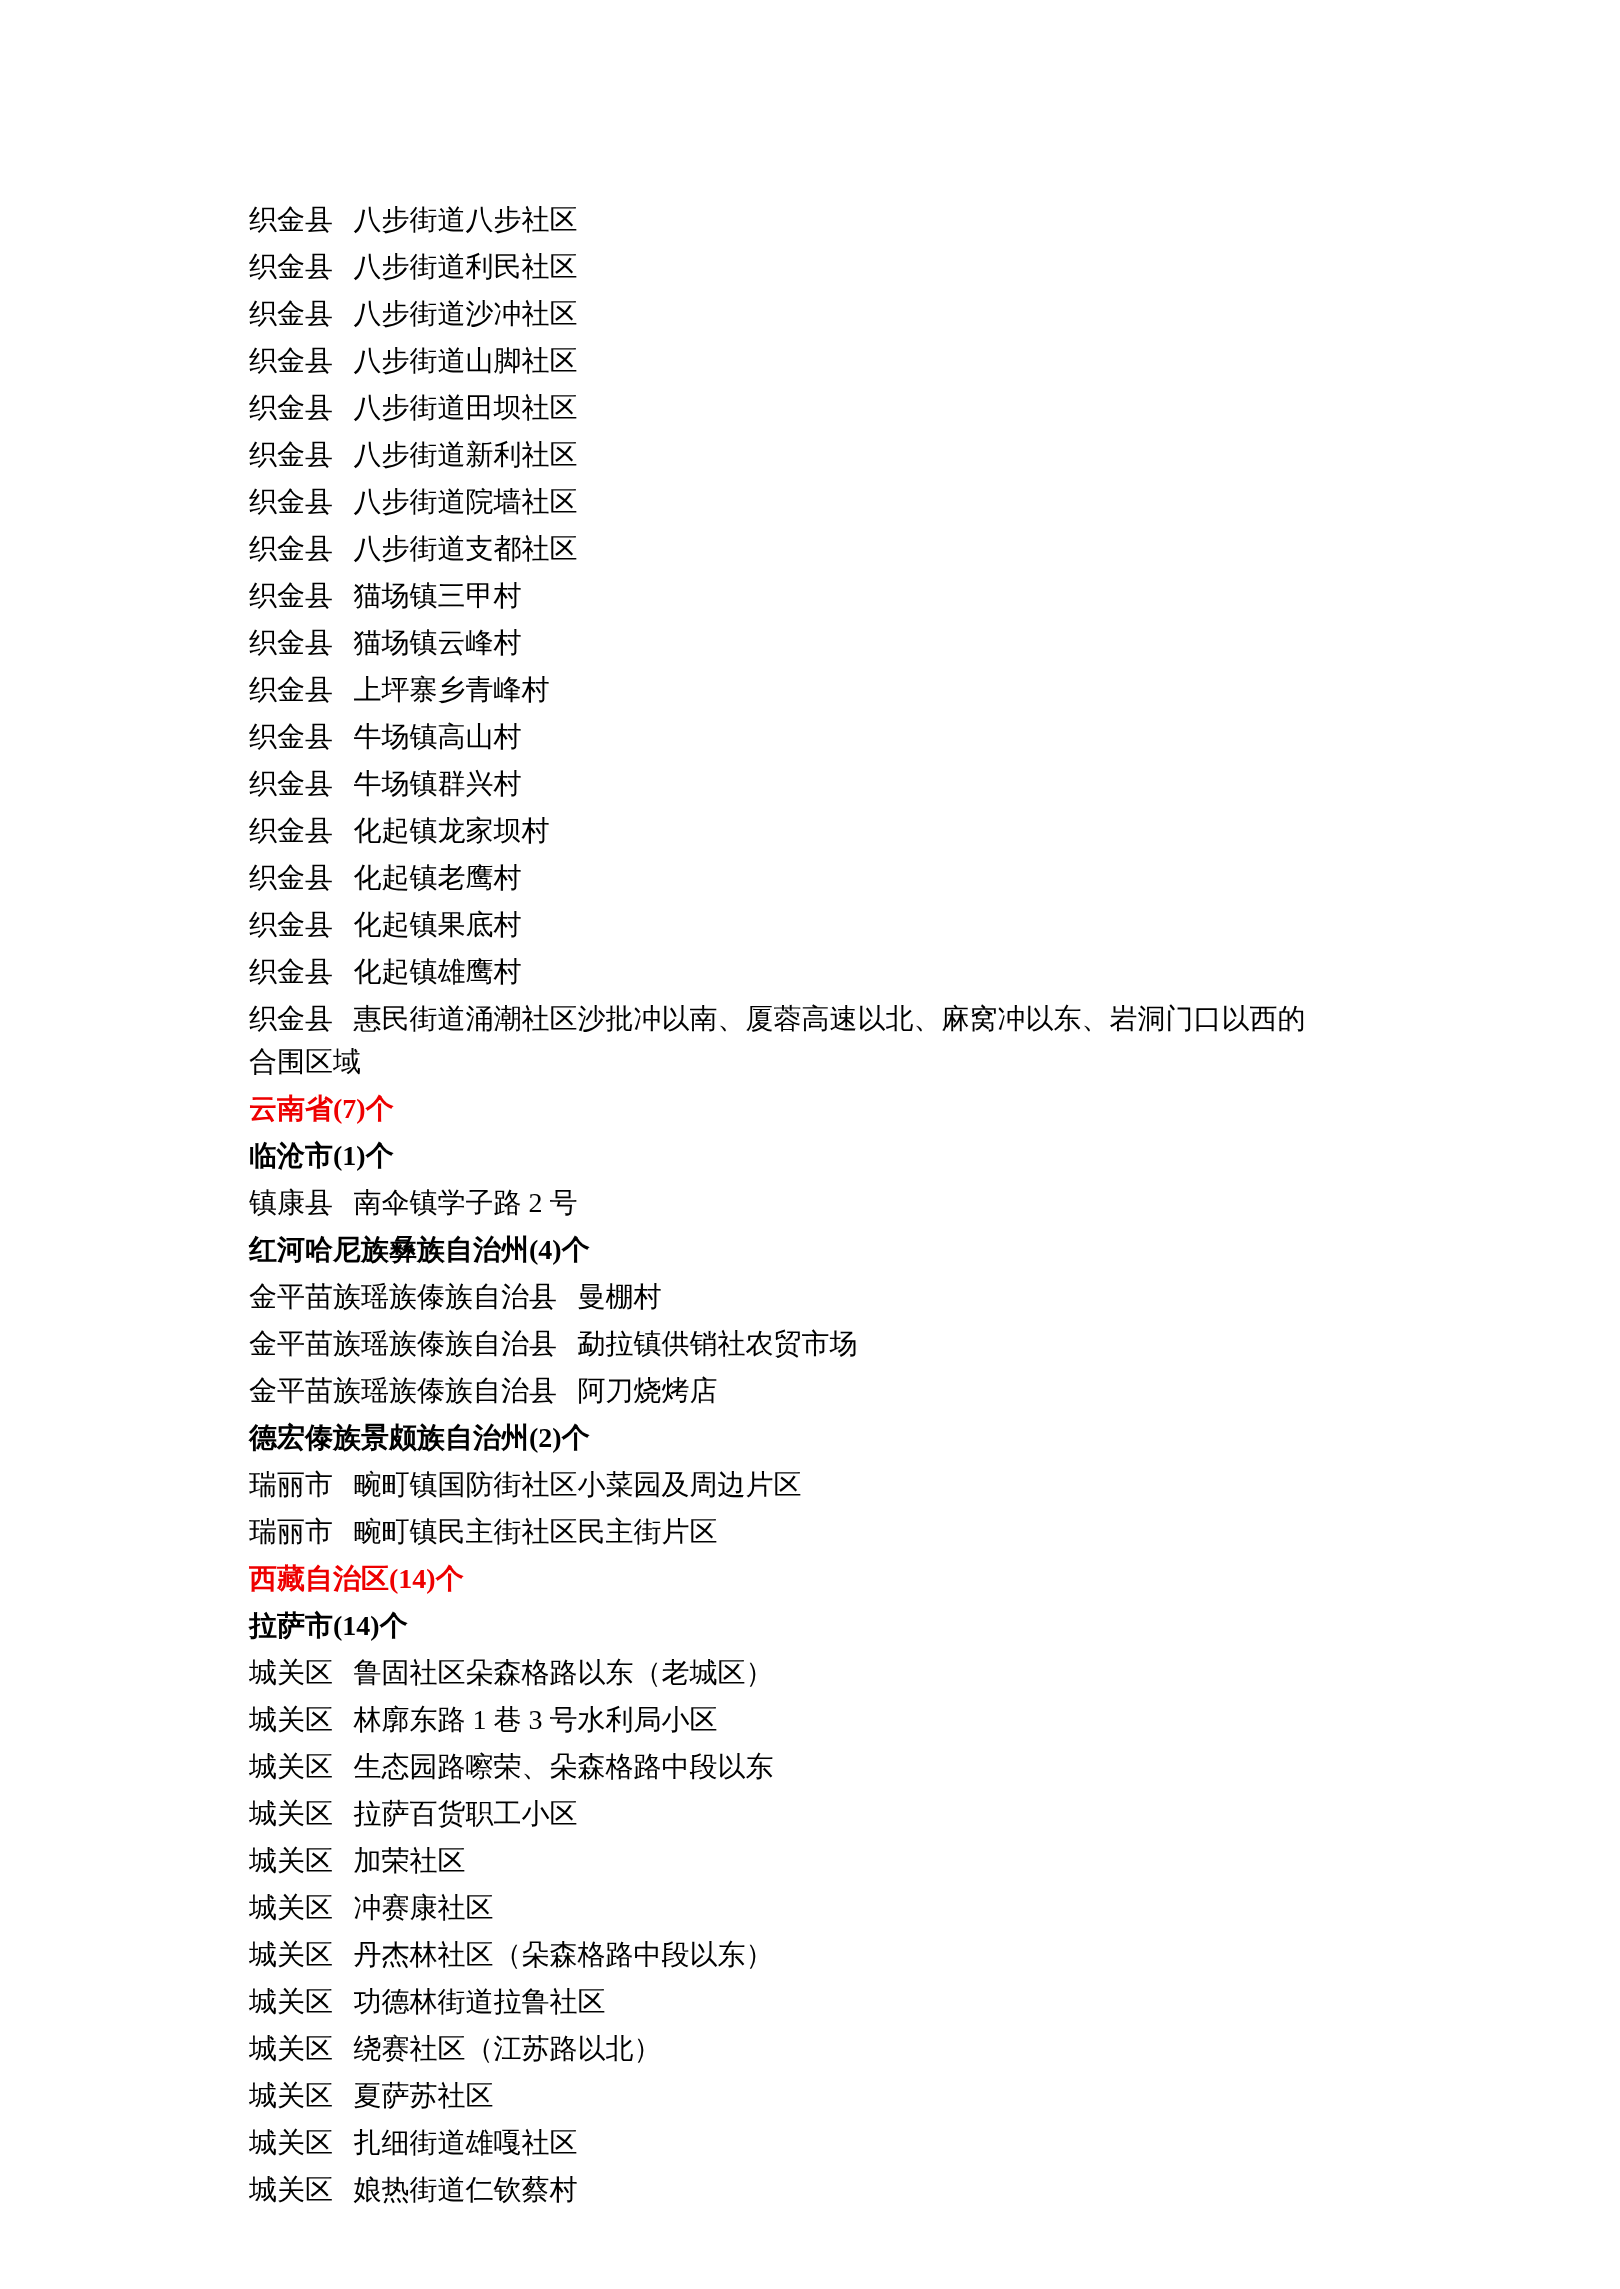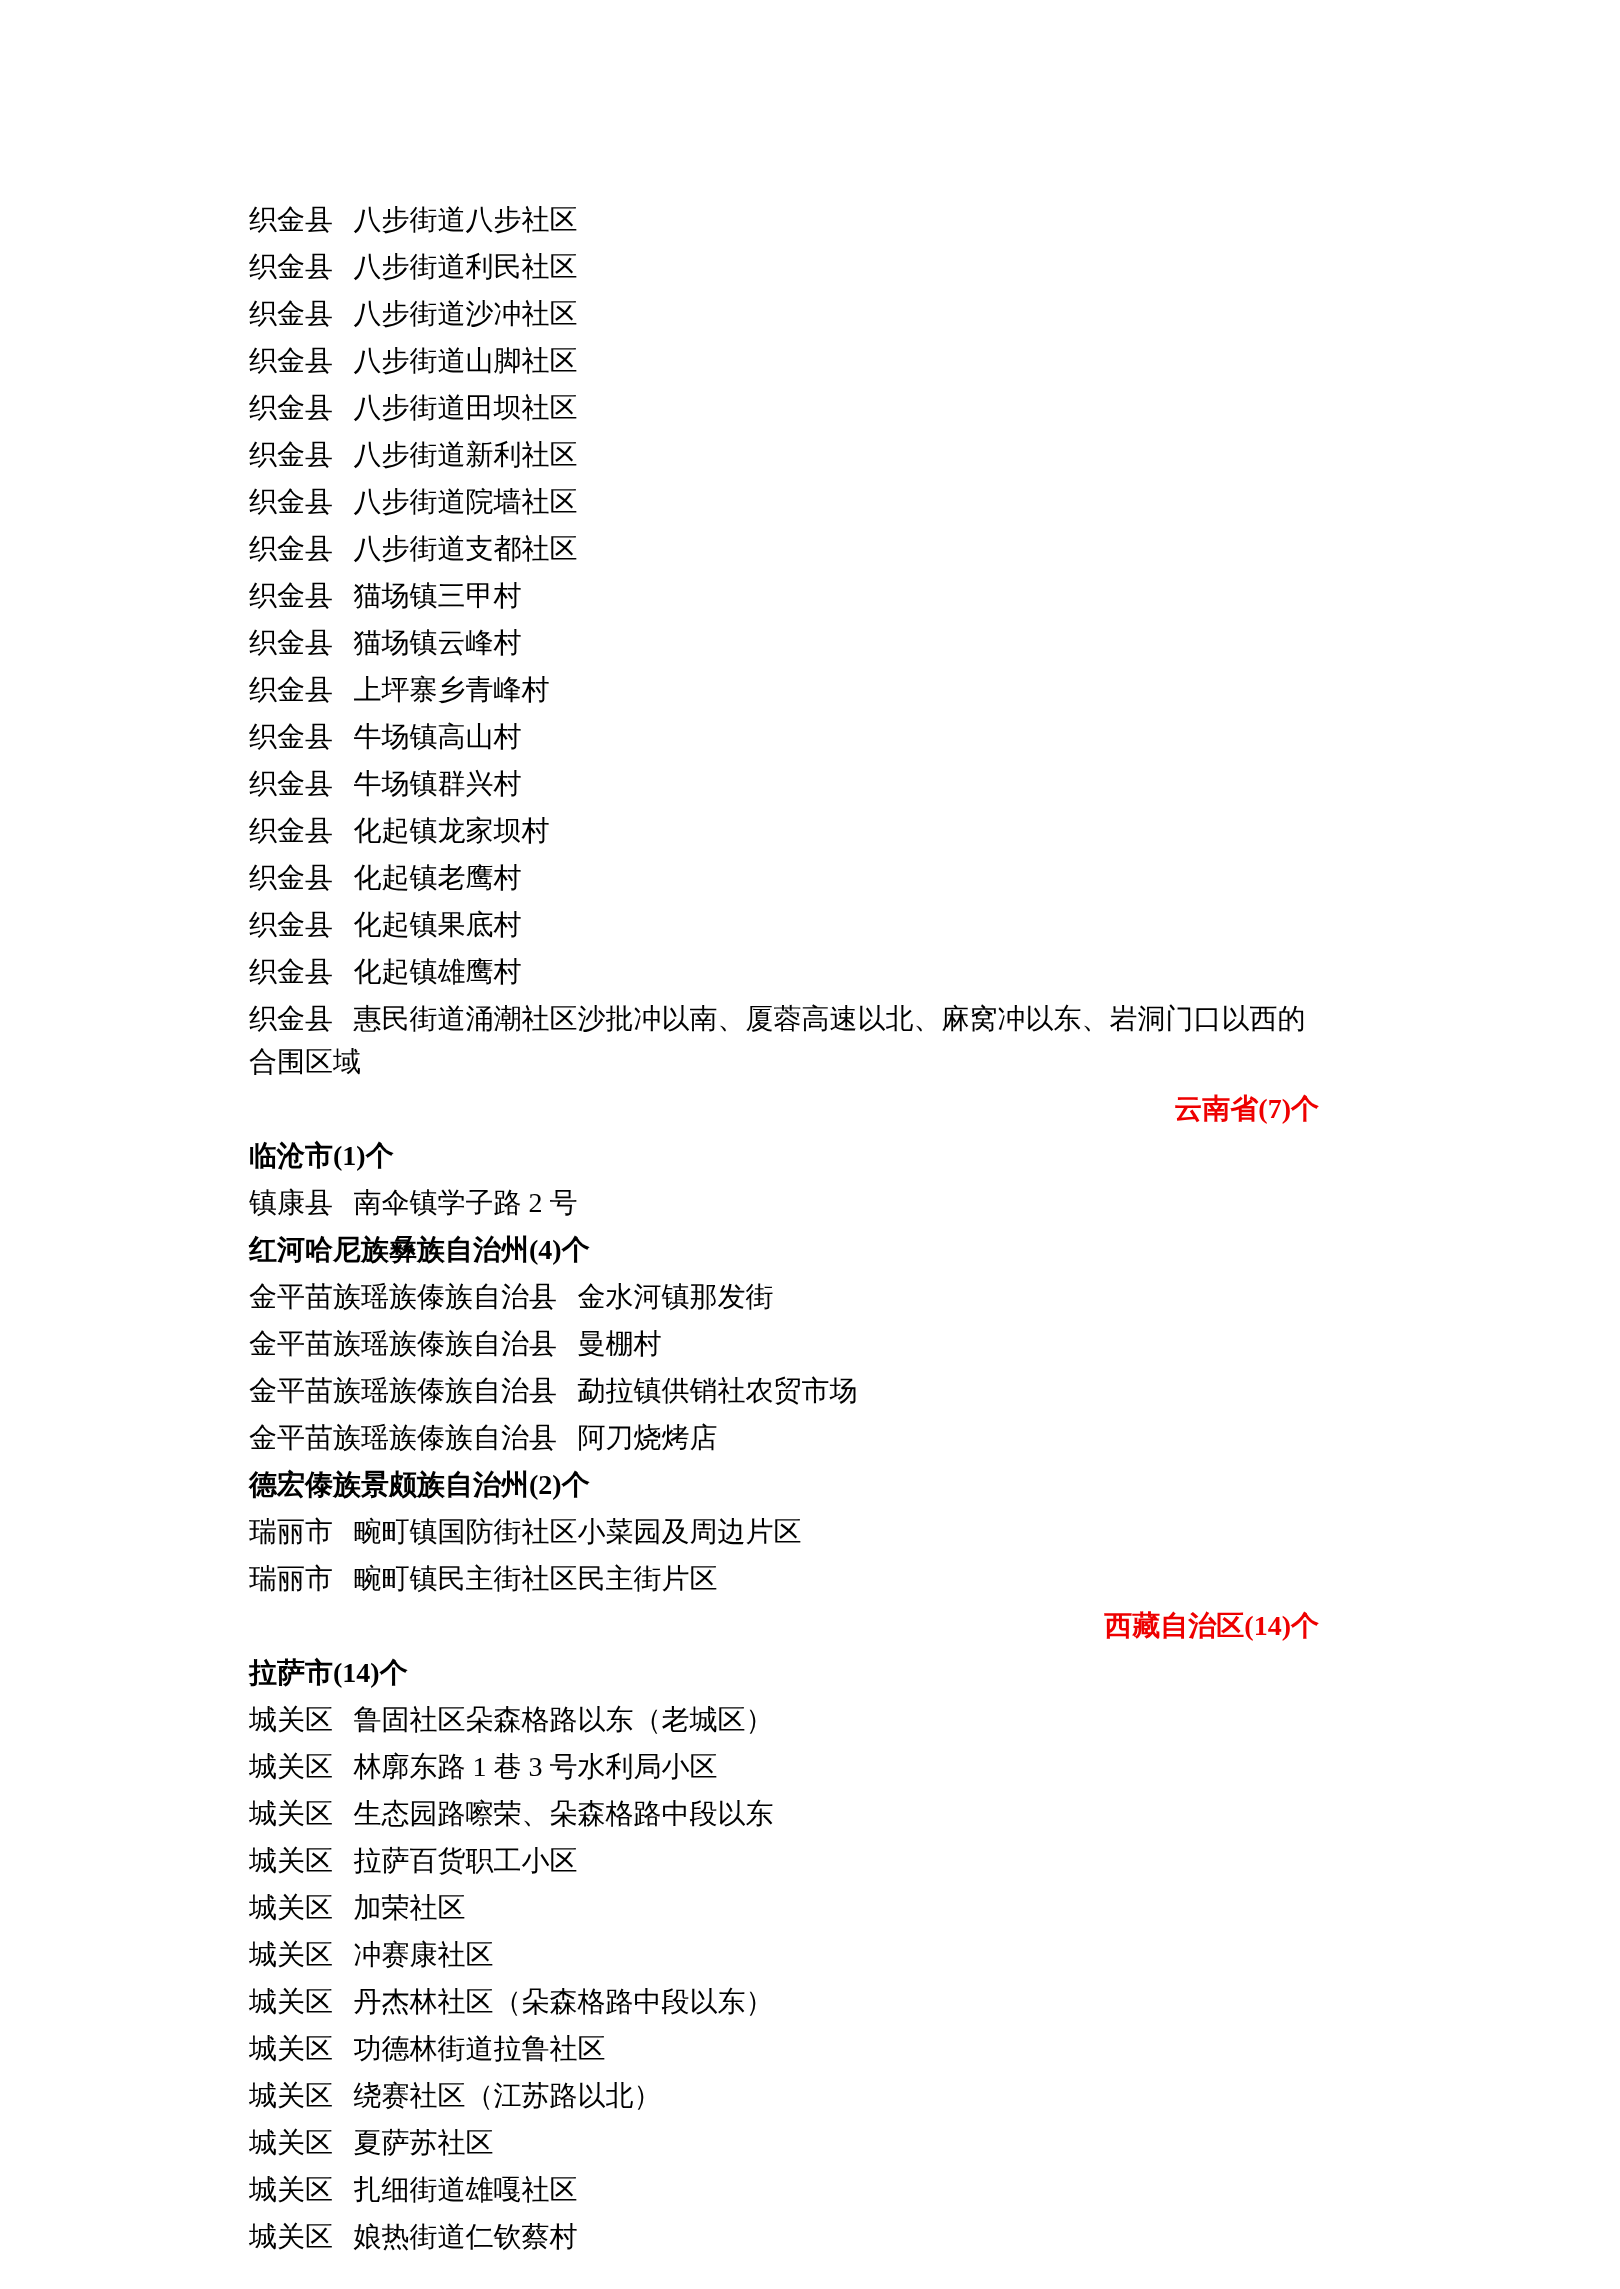--- a/index.html
+++ b/index.html
@@ -34,21 +34,20 @@
     display: inline;
     margin-right: 20.6px;
   }
   .city-header {
     font-weight: bold;
     color: var(--text-color, #000000);
   }
   .province-header {
     font-weight: bold;
     color: var(--province-color, #ee0000);
-    text-align: right;
   }
 </style>
 </head>
 <body style="--page-bg: #ffffff; --text-color: #000000; --province-color: #ee0000;">
 
 <div class="page">
   <div class="content" id="doc-content">
       <div class="line entry"><span class="county">织金县</span><span class="loc">八步街道八步社区</span></div>
       <div class="line entry"><span class="county">织金县</span><span class="loc">八步街道利民社区</span></div>
       <div class="line entry"><span class="county">织金县</span><span class="loc">八步街道沙冲社区</span></div>
@@ -64,21 +63,20 @@
       <div class="line entry"><span class="county">织金县</span><span class="loc">牛场镇群兴村</span></div>
       <div class="line entry"><span class="county">织金县</span><span class="loc">化起镇龙家坝村</span></div>
       <div class="line entry"><span class="county">织金县</span><span class="loc">化起镇老鹰村</span></div>
       <div class="line entry"><span class="county">织金县</span><span class="loc">化起镇果底村</span></div>
       <div class="line entry"><span class="county">织金县</span><span class="loc">化起镇雄鹰村</span></div>
       <div class="line entry"><span class="county">织金县</span><span class="loc">惠民街道涌潮社区沙批冲以南、厦蓉高速以北、麻窝冲以东、岩洞门口以西的合围区域</span></div>
       <div class="line province-header">云南省(7)个</div>
       <div class="line city-header">临沧市(1)个</div>
       <div class="line entry"><span class="county">镇康县</span><span class="loc">南伞镇学子路 2 号</span></div>
       <div class="line city-header">红河哈尼族彝族自治州(4)个</div>
-      <div class="line entry"><span class="county">金平苗族瑶族傣族自治县</span><span class="loc">金水河镇那发街</span></div>
       <div class="line entry"><span class="county">金平苗族瑶族傣族自治县</span><span class="loc">曼棚村</span></div>
       <div class="line entry"><span class="county">金平苗族瑶族傣族自治县</span><span class="loc">勐拉镇供销社农贸市场</span></div>
       <div class="line entry"><span class="county">金平苗族瑶族傣族自治县</span><span class="loc">阿刀烧烤店</span></div>
       <div class="line city-header">德宏傣族景颇族自治州(2)个</div>
       <div class="line entry"><span class="county">瑞丽市</span><span class="loc">畹町镇国防街社区小菜园及周边片区</span></div>
       <div class="line entry"><span class="county">瑞丽市</span><span class="loc">畹町镇民主街社区民主街片区</span></div>
       <div class="line province-header">西藏自治区(14)个</div>
       <div class="line city-header">拉萨市(14)个</div>
       <div class="line entry"><span class="county">城关区</span><span class="loc">鲁固社区朵森格路以东（老城区）</span></div>
       <div class="line entry"><span class="county">城关区</span><span class="loc">林廓东路 1 巷 3 号水利局小区</span></div>

